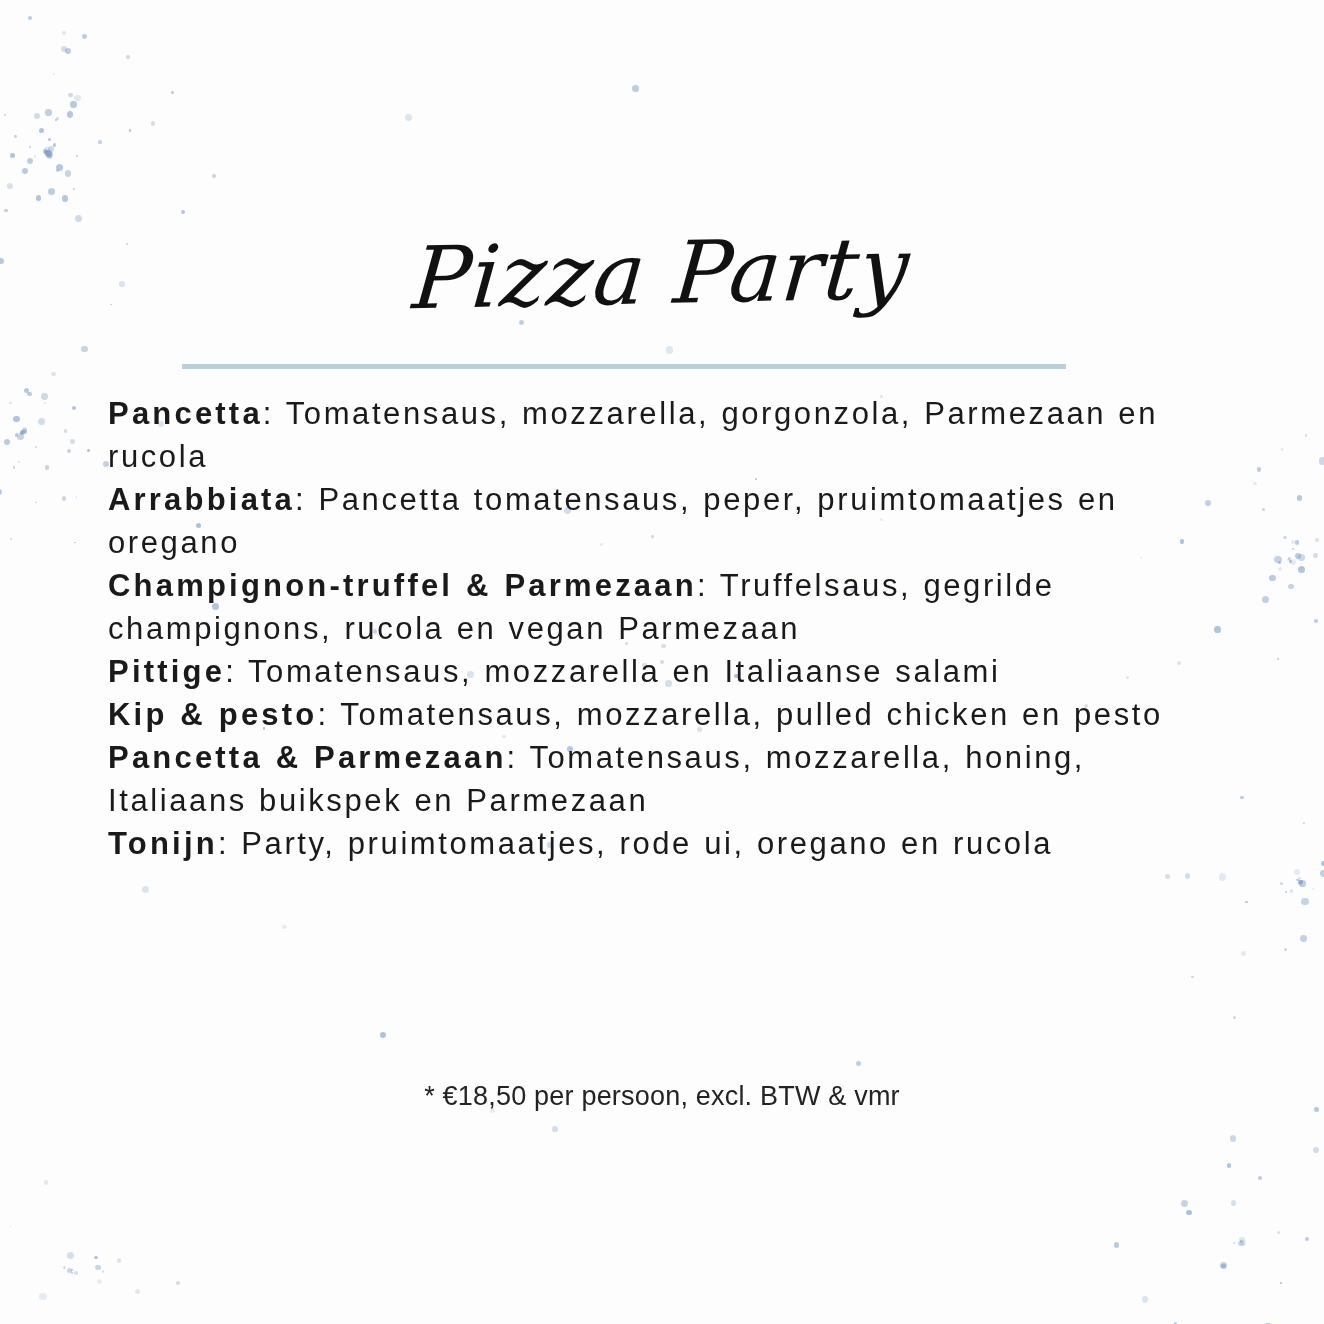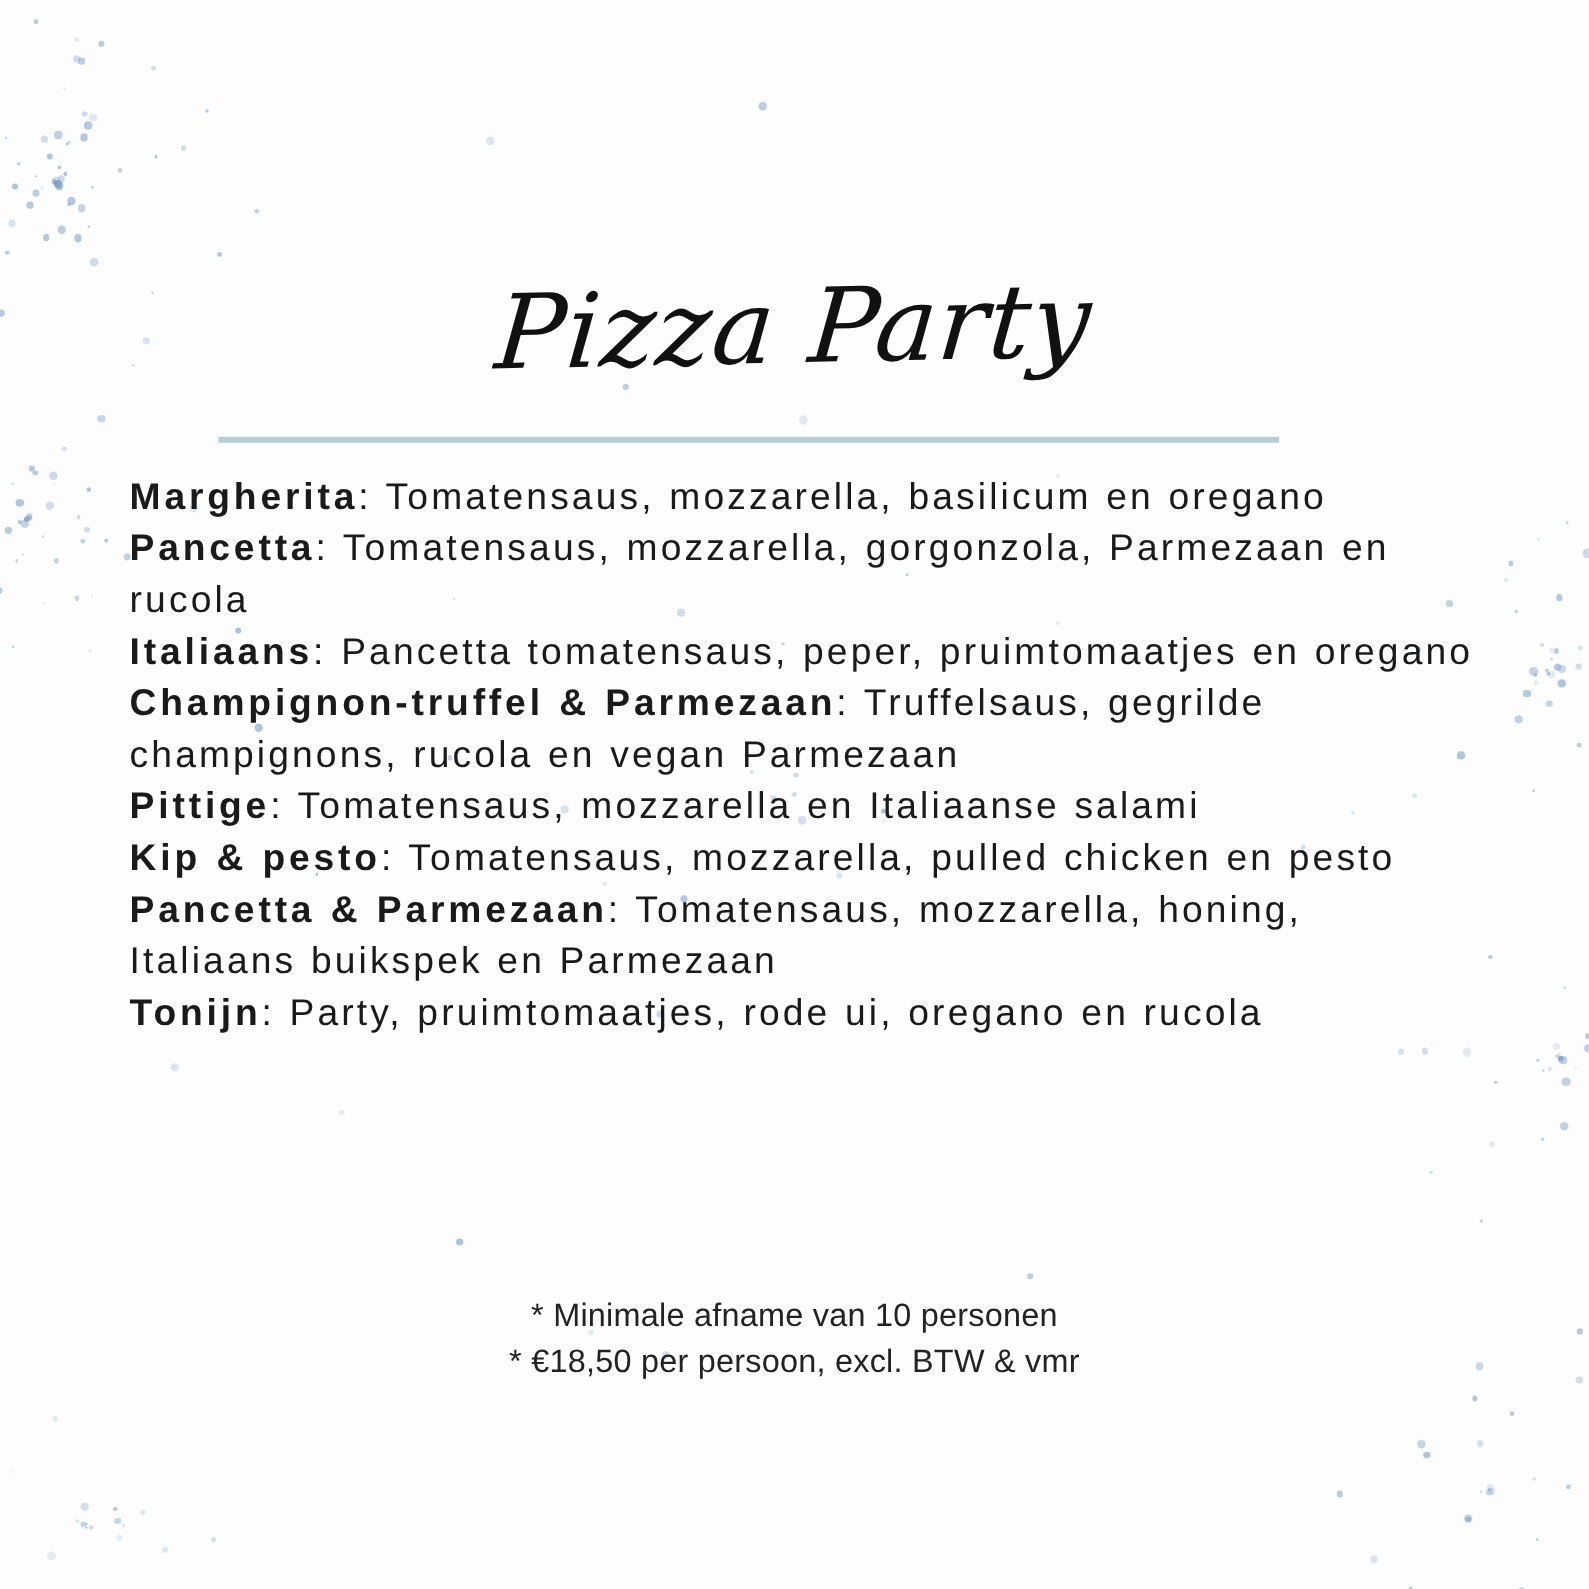--- a/index.html
+++ b/index.html
@@ -332,30 +332,27 @@
 <div class="page">
 
   <div class="title-block">
     <div class="script-title">Pizza Party</div>
   </div>
 
   <div class="rule"></div>
 
   <div class="menu">
 
-    <p class="menu-line">
-      <span class="name">Margherita</span><span>: Tomatensaus, mozzarella, basilicum en oregano</span>
-    </p>
 
     <p class="menu-line">
       <span class="name">Pancetta</span><span>: Tomatensaus, mozzarella, gorgonzola, Parmezaan en rucola</span>
     </p>
 
     <p class="menu-line">
-      <span class="name">Italiaans</span><span>: Pancetta tomatensaus, peper, pruimtomaatjes en oregano</span>
+      <span class="name">Arrabbiata</span><span>: Pancetta tomatensaus, peper, pruimtomaatjes en oregano</span>
     </p>
 
     <p class="menu-line">
       <span class="name">Champignon-truffel &amp; Parmezaan</span><span>: Truffelsaus, gegrilde champignons, rucola en vegan Parmezaan</span>
     </p>
 
     <p class="menu-line">
       <span class="name">Pittige</span><span>: Tomatensaus, mozzarella en Italiaanse salami</span>
     </p>
 
@@ -367,17 +364,16 @@
       <span class="name">Pancetta &amp; Parmezaan</span><span>: Tomatensaus, mozzarella, honing, Italiaans buikspek en Parmezaan</span>
     </p>
 
     <p class="menu-line">
       <span class="name">Tonijn</span><span>: Party, pruimtomaatjes, rode ui, oregano en rucola</span>
     </p>
 
   </div>
 
   <div class="notes">
-    <div class="note-line">* Minimale afname van 10 personen</div>
     <div class="note-line">* €18,50 per persoon, excl. BTW &amp; vmr</div>
   </div>
 
 </div>
 
 </body></html>

